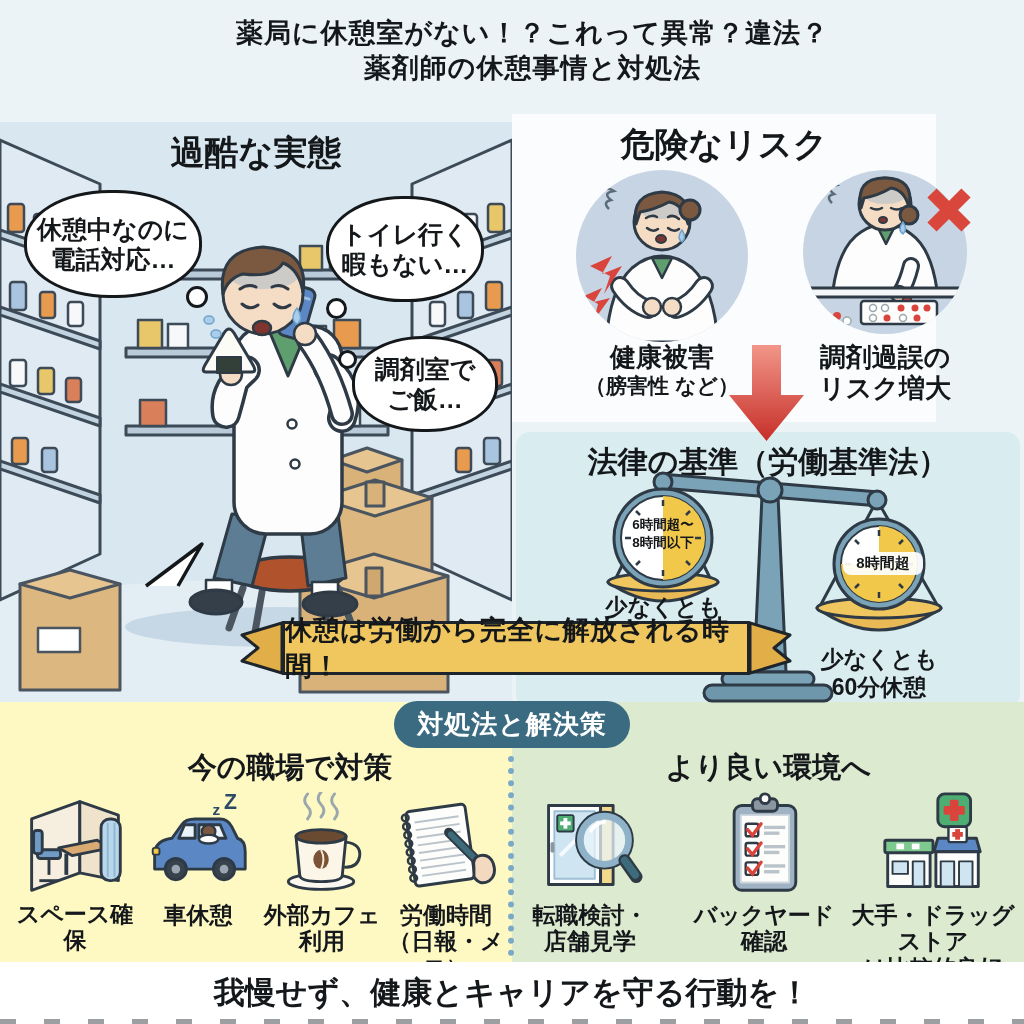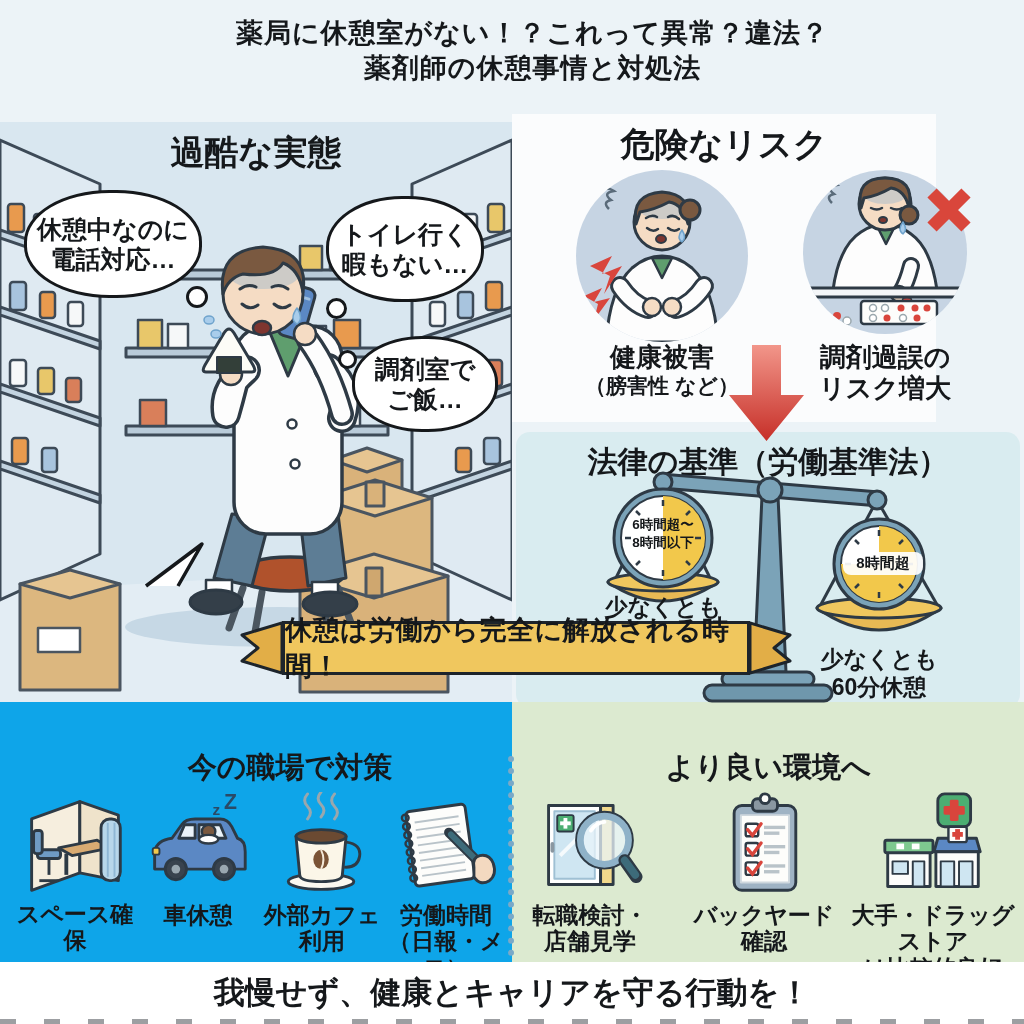--- a/index.html
+++ b/index.html
@@ -14,21 +14,21 @@
   .ctr{text-align:center;}
 
   
   .title{left:0;right:0;top:16px;font-size:27px;line-height:1.28;font-weight:900;letter-spacing:1px;padding-left:41px;}
 
   
   .scene{left:0;top:122px;width:512px;height:580px;background:#d9e7f0;}
   .risks{left:512px;top:114px;width:424px;height:308px;background:#fbfcfd;}
   .law{left:516px;top:432px;width:504px;height:276px;background:#d9ecf0;border-radius:14px;}
   .solutions{left:0;top:702px;width:1024px;height:260px;}
-  .half-left{left:0;top:0;width:580px;height:260px;background:#0ea5e9;}
+  .half-left{left:0;top:0;width:580px;height:260px;background:#fef9c3;}
   .half-right{left:512px;top:0;width:512px;height:260px;background:#dcead0;}
   .divider{left:508px;top:54px;height:200px;width:0;border-left:6px dotted #7aa9c7;}
   .footerband{left:0;top:962px;width:1024px;height:62px;background:#ffffff;}
   .footer-text{left:0;right:0;top:10px;font-size:31px;}
   .edge-speckle{left:0;bottom:0;width:1024px;height:5px;opacity:.5;
     background:repeating-linear-gradient(90deg,#3a3f45 0 16px,transparent 16px 44px);}
 
   .section-header{left:0;right:0;top:8px;font-size:34px;}
   .law-header{left:0;right:0;top:10px;font-size:30px;}
   .sol-header{left:0;right:0;top:46px;font-size:29px;}
@@ -565,19 +565,20 @@
           </svg>
         </div>
         <div class="item-label pre">大手・ドラッグストア
 は比較的良好</div>
       </div>
     </div>
 
     <div class="abs divider"></div>
   </div>
 
+  <div class="abs badge">対処法と解決策</div>
 
   <div class="abs footerband">
     <div class="abs ctr footer-text">我慢せず、健康とキャリアを守る行動を！</div>
   </div>
   <div class="abs edge-speckle"></div>
 
 </div>
 
 </body></html>

